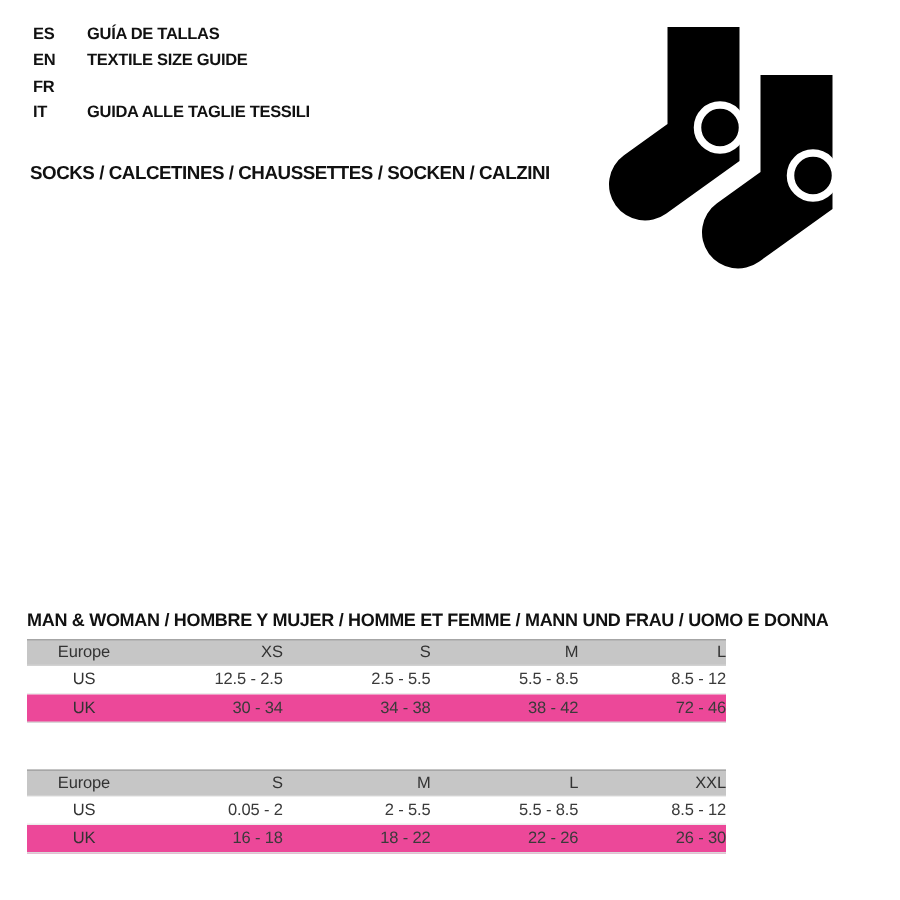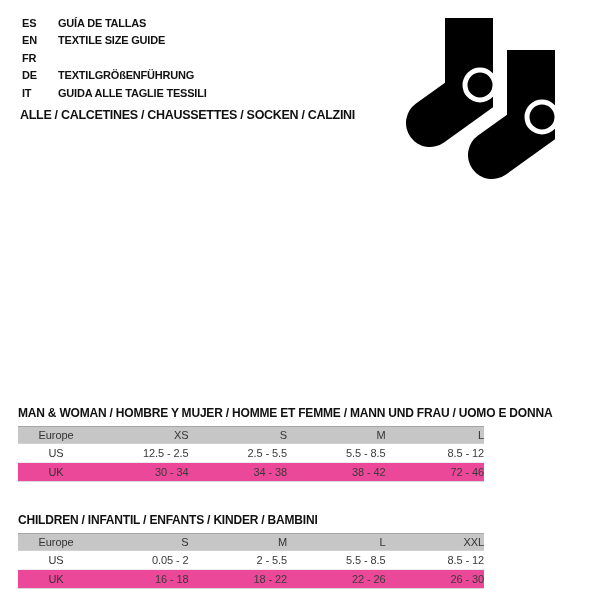--- a/index.html
+++ b/index.html
@@ -52,30 +52,26 @@
       <span class="lang-label">GUÍA DE TALLAS</span>
     </div>
     <div class="lang-row">
       <span class="lang-code">EN</span>
       <span class="lang-label">TEXTILE SIZE GUIDE</span>
     </div>
     <div class="lang-row">
       <span class="lang-code">FR</span>
     </div>
     <div class="lang-row">
-      <span class="lang-code">DE</span>
-      <span class="lang-label">TEXTILGRÖßENFÜHRUNG</span>
-    </div>
-    <div class="lang-row">
       <span class="lang-code">IT</span>
       <span class="lang-label">GUIDA ALLE TAGLIE TESSILI</span>
     </div>
   </div>
 
-  <div class="category-heading">ALLE / CALCETINES / CHAUSSETTES / SOCKEN / CALZINI</div>
+  <div class="category-heading">SOCKS / CALCETINES / CHAUSSETTES / SOCKEN / CALZINI</div>
 
   <svg class="socks-svg" width="170" height="175" viewBox="0 0 170 175" aria-hidden="true">
 
     <path class="sock" d="M45,10 H93 V99.3 L44,134.5 A24,24 0 0 1 16,95.5 L45,74.7 Z"></path>
     <circle class="sock-heel" cx="80" cy="77" r="15"></circle>
 
     <g transform="translate(62,32)">
       <path d="M45,10 H93 V99.3 L44,134.5 A24,24 0 0 1 16,95.5 L45,74.7 Z" fill="none" stroke="#ffffff" stroke-width="6"></path>
       <path class="sock" d="M45,10 H93 V99.3 L44,134.5 A24,24 0 0 1 16,95.5 L45,74.7 Z"></path>
       <circle class="sock-heel" cx="80" cy="77" r="15"></circle>
@@ -103,21 +99,20 @@
         <div class="cell region">UK</div>
         <div class="cell">30 - 34</div>
         <div class="cell">34 - 38</div>
         <div class="cell">38 - 42</div>
         <div class="cell">72 - 46</div>
       </div>
     </div>
   </div>
 
   <div class="table-section t2">
-    <div class="table-title">CHILDREN / INFANTIL / ENFANTS / KINDER / BAMBINI</div>
     <div class="stable">
       <div class="thead">
         <div class="cell region">Europe</div>
         <div class="cell">S</div>
         <div class="cell">M</div>
         <div class="cell">L</div>
         <div class="cell">XXL</div>
       </div>
       <div class="tr row-us">
         <div class="cell region">US</div>

